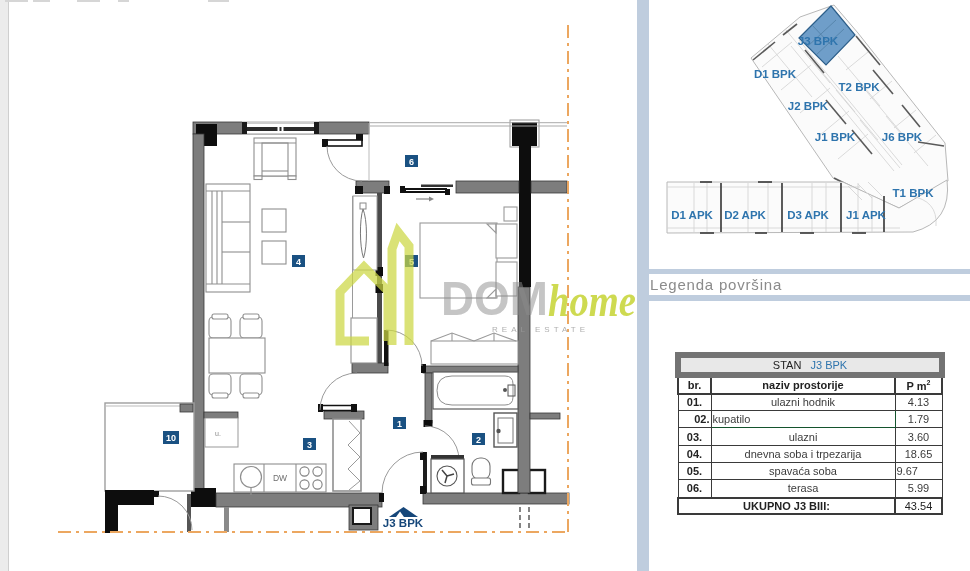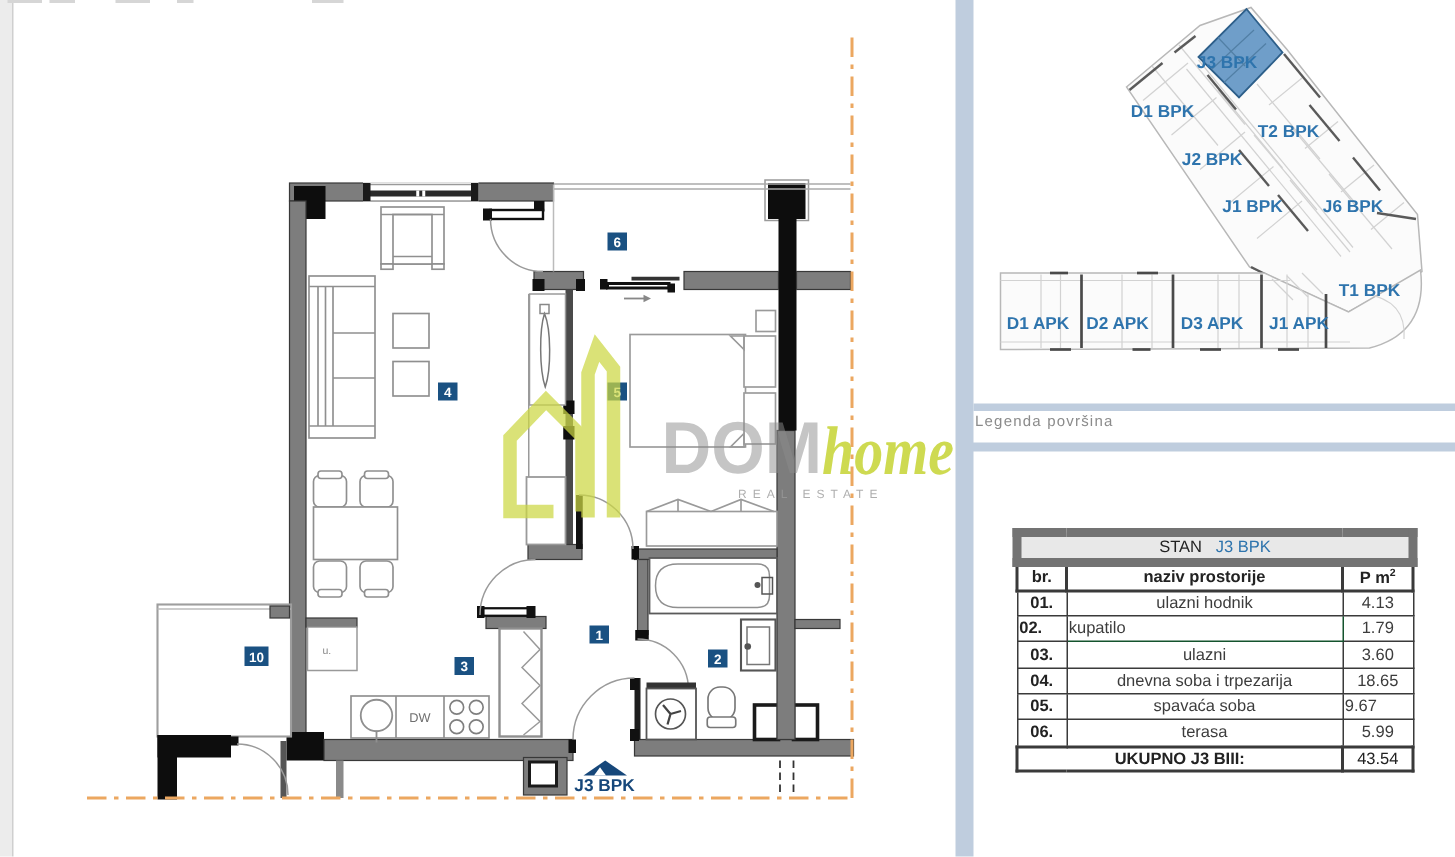--- a/index.html
+++ b/index.html
@@ -498,21 +498,21 @@
 <g>
         <line x1="568" y1="25" x2="568" y2="532" stroke="#eca760" stroke-width="2" stroke-dasharray="13 5 3 5"></line>
       </g>
 </g>
 </svg>
 
 <div class="abs" style="left:637px;top:0;width:12px;height:571px;background:#bfcdde"></div>
 
 <div class="abs" style="left:649px;top:269px;width:321px;height:5px;background:#bfcdde"></div>
 
-<div class="abs" style="left:650px;top:276px;width:320px;font-size:10px;color:#8b8b8b;letter-spacing:0.8px">Legenda površina</div>
+<div class="abs" style="left:650px;top:276px;width:320px;font-size:15px;color:#8b8b8b;letter-spacing:0.8px">Legenda površina</div>
 
 <div class="abs" style="left:647px;top:295px;width:323px;height:6px;background:#bfcdde"></div>
 
 <table class="abs" style="left:675px;top:352px;width:264px;table-layout:fixed;border-collapse:collapse;font-size:11px;color:#222" cellspacing="0">
 <colgroup>
       <col style="width:33px">
       <col style="width:184px">
       <col style="width:47px">
     </colgroup>
 <tbody>
@@ -523,21 +523,21 @@
 <td style="border:2px solid #3a3a3a;text-align:center;font-weight:bold">br.</td>
 <td style="border:2px solid #3a3a3a;text-align:center;font-weight:bold">naziv prostorije</td>
 <td style="border:2px solid #3a3a3a;text-align:center;font-weight:bold">P m<sup style="font-size:7px">2</sup></td>
 </tr>
 <tr style="height:17px">
 <td style="border:1px solid #3a3a3a;text-align:center;font-weight:bold">01.</td>
 <td style="border:1px solid #3a3a3a;text-align:center;color:#3c3c3c">ulazni hodnik</td>
 <td style="border:1px solid #3a3a3a;text-align:center;color:#3c3c3c">4.13</td>
 </tr>
 <tr style="height:17px">
-<td style="border:1px solid #3a3a3a;text-align:left;font-weight:bold">02.</td>
+<td style="border:1px solid #3a3a3a;text-align:right;font-weight:bold">02.</td>
 <td style="border:1px solid #14532d;text-align:left;color:#3c3c3c">kupatilo</td>
 <td style="border:1px solid #3a3a3a;text-align:center;color:#3c3c3c">1.79</td>
 </tr>
 <tr style="height:18px">
 <td style="border:1px solid #3a3a3a;text-align:center;font-weight:bold">03.</td>
 <td style="border:1px solid #3a3a3a;text-align:center;color:#3c3c3c">ulazni</td>
 <td style="border:1px solid #3a3a3a;text-align:center;color:#3c3c3c">3.60</td>
 </tr>
 <tr style="height:17px">
 <td style="border:1px solid #3a3a3a;text-align:center;font-weight:bold">04.</td>

